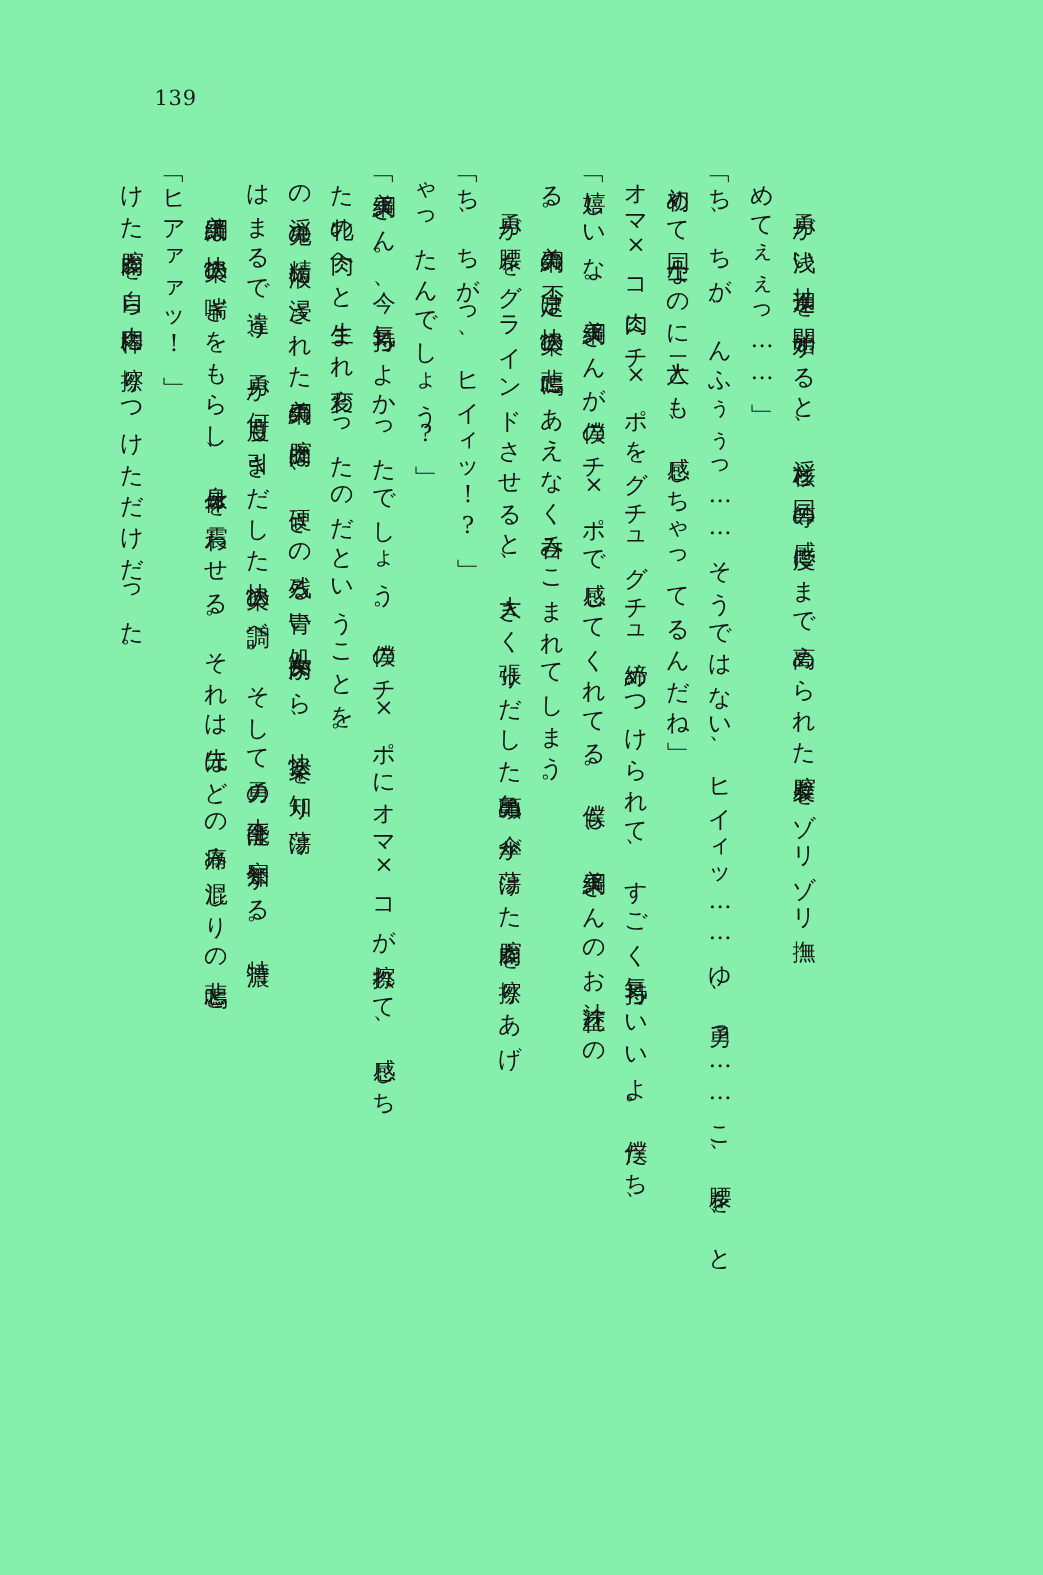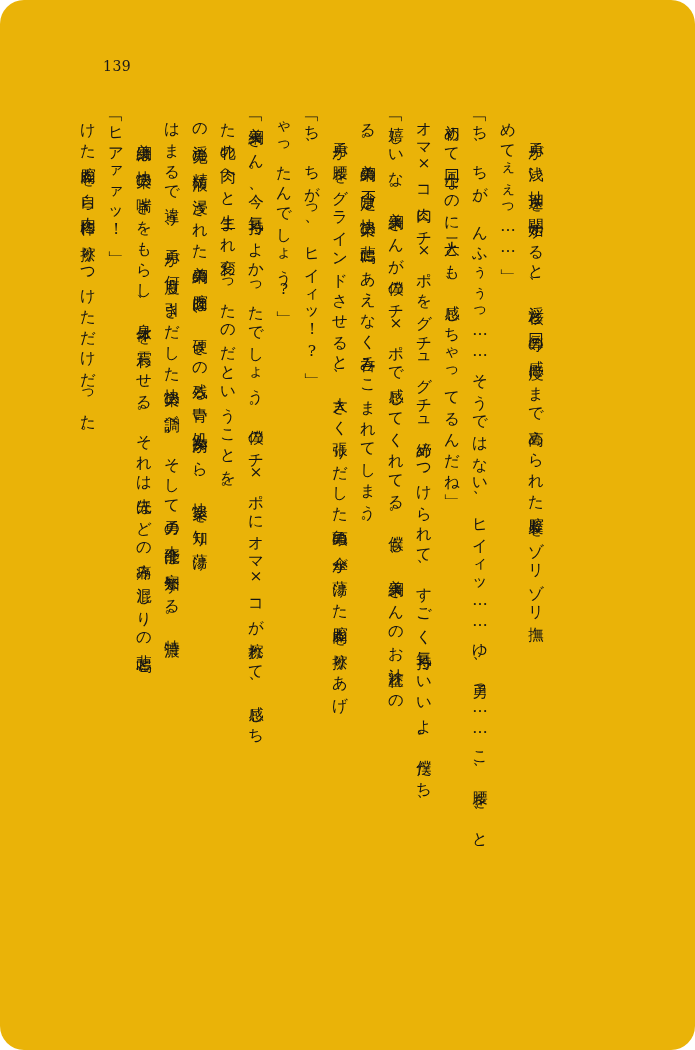--- a/index.html
+++ b/index.html
@@ -12,22 +12,21 @@
     height: 1050px;
     position: relative;
     font-family: "DejaVu Serif", "Liberation Serif", serif;
     color: #111111;
     overflow: hidden;
   }
 
   .page {
     position: absolute;
     inset: 0;
-    background: #eab308;
-    border-radius: 24px;
+    background: #86efac;
   }
 
   .page-number {
     position: absolute;
     top: 58px;
     left: 103px;
     font-size: 14px;
     letter-spacing: 0.5px;
     color: #1a1a1a;
     font-family: "DejaVu Serif", "Liberation Serif", serif;

